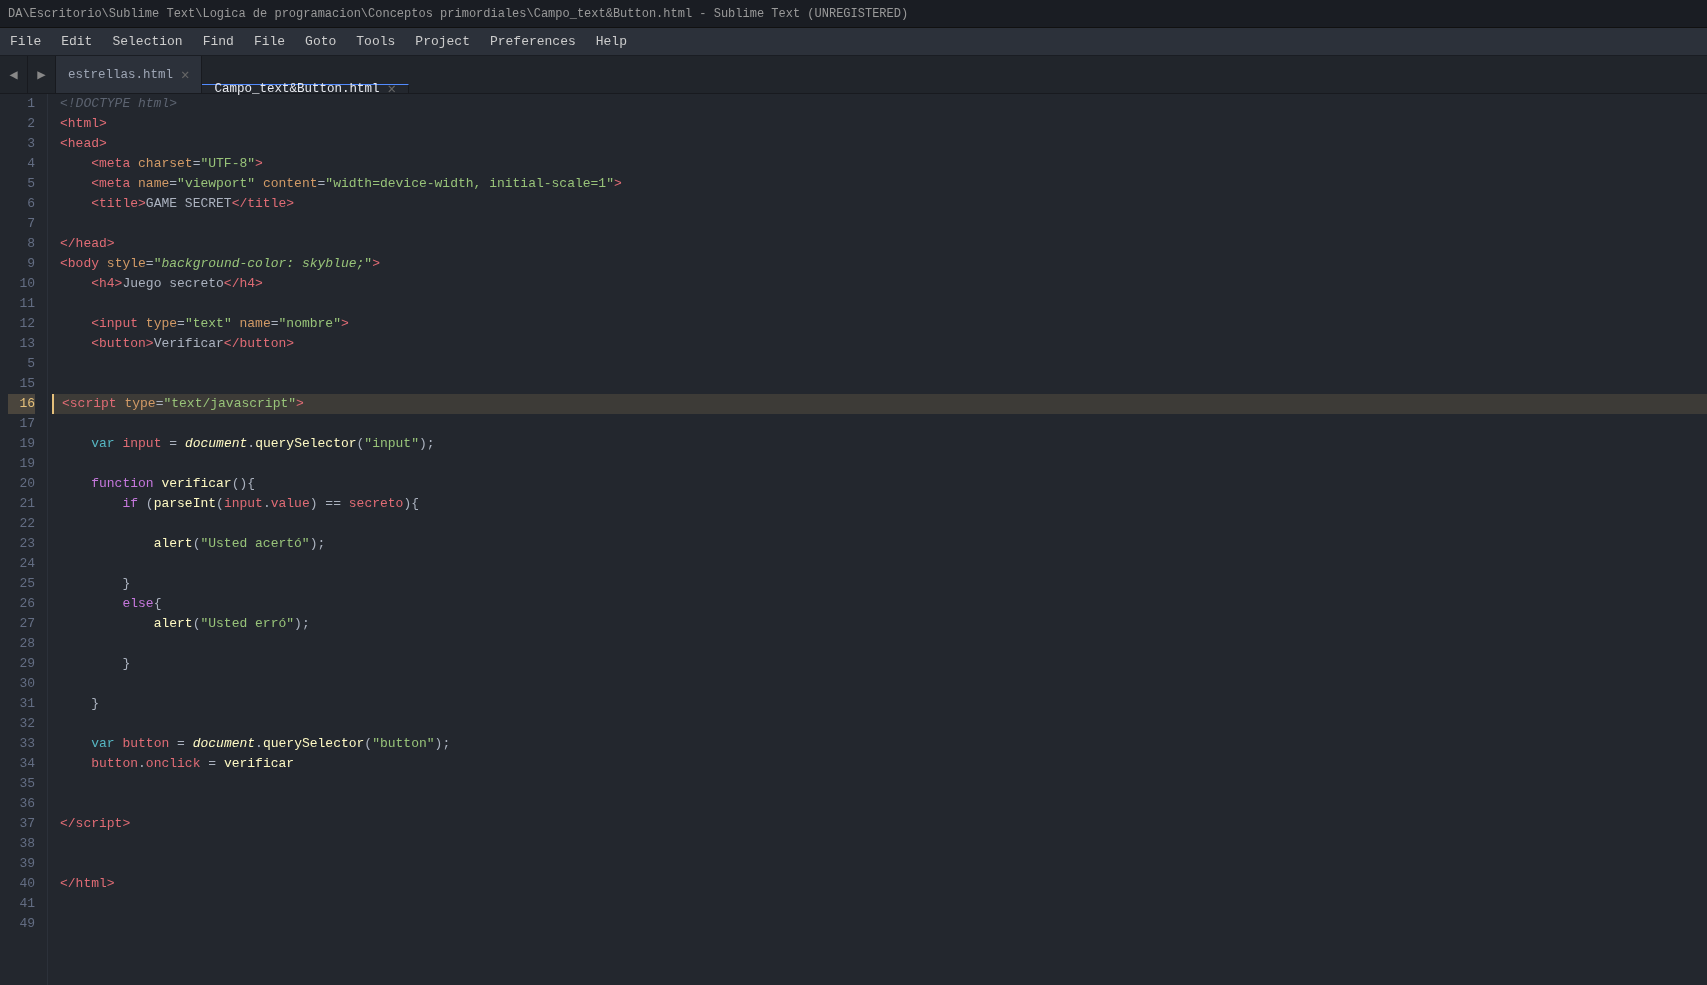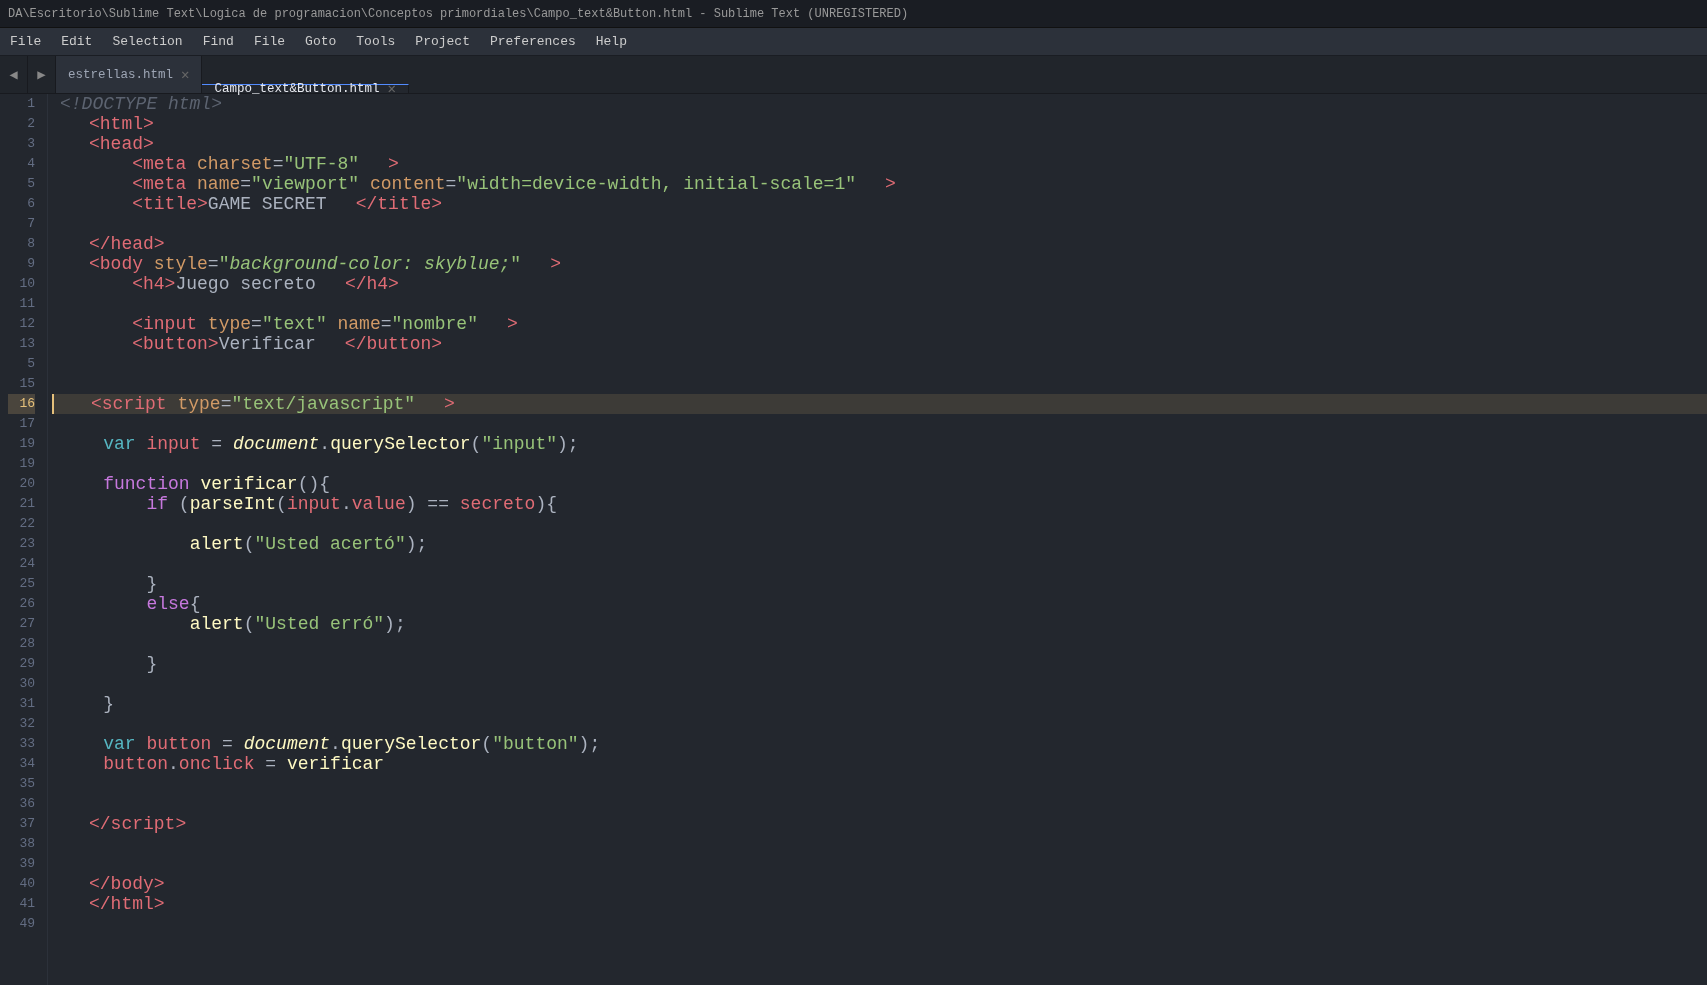--- a/index.html
+++ b/index.html
@@ -117,36 +117,36 @@
       background: #e5c07b33;
       color: #e5c07b;
     }
 
     
     #code-content {
       flex: 1;
       overflow: auto;
       padding: 0 0 0 4px;
       line-height: 20px;
-      font-size: 18px;
+      font-size: 13px;
     }
     .code-line {
       height: 20px;
       white-space: pre;
       display: block;
       padding-left: 8px;
     }
     .code-line.highlighted {
       background: #e5c07b22;
       border-left: 2px solid #e5c07b;
     }
 
     
     .c-doctype { color: #5c6370; font-style: italic; }
-    .c-tag { color: #e06c75; margin-left: 29px; }
+    .c-tag { color: #e06c75; }
     .c-attr { color: #d19a66; }
     .c-string { color: #98c379; }
     .c-text { color: #abb2bf; }
     .c-keyword { color: #c678dd; }
     .c-keyword2 { color: #56b6c2; }
     .c-var { color: #e06c75; }
     .c-func { color: #fef9c3; }
     .c-num { color: #d19a66; }
     .c-italic { font-style: italic; }
     .c-punct { color: #abb2bf; }
@@ -305,17 +305,16 @@
     <span class="code-line"> </span>
 
     <span class="code-line"> </span>
 
     <span class="code-line"><span class="c-tag">&lt;/script&gt;</span></span>
 
     <span class="code-line"> </span>
 
     <span class="code-line"> </span>
 
-    <span class="code-line"><span class="c-tag">&lt;/body&gt;</span></span>
 
     <span class="code-line"><span class="c-tag">&lt;/html&gt;</span></span>
   </div>
 </div>
 
 </body></html>

